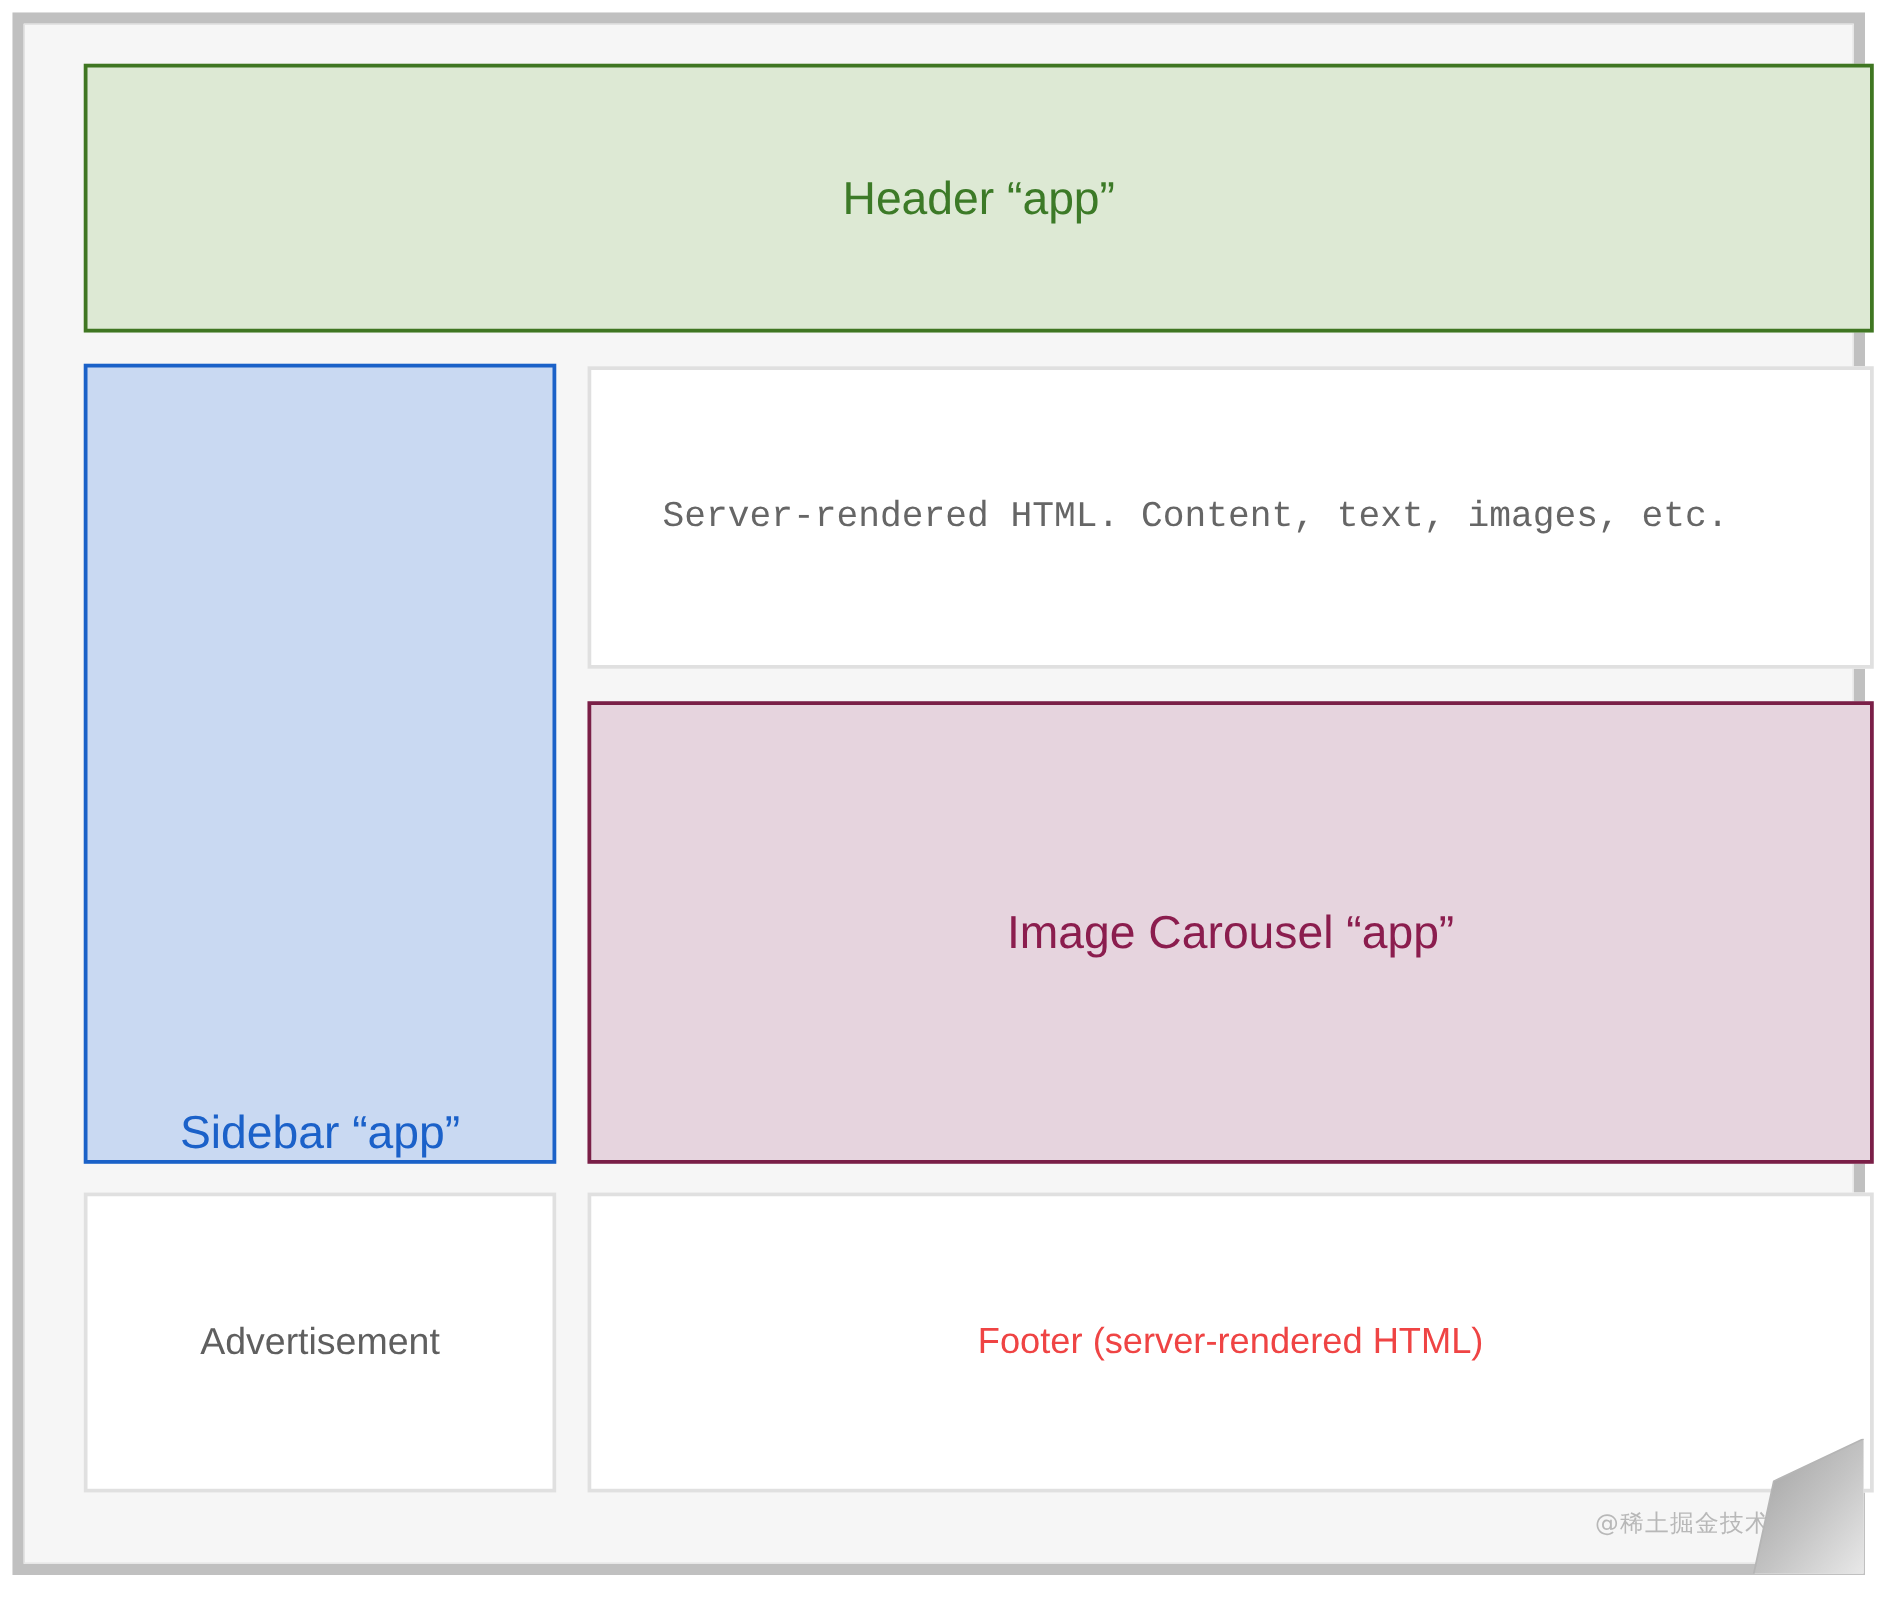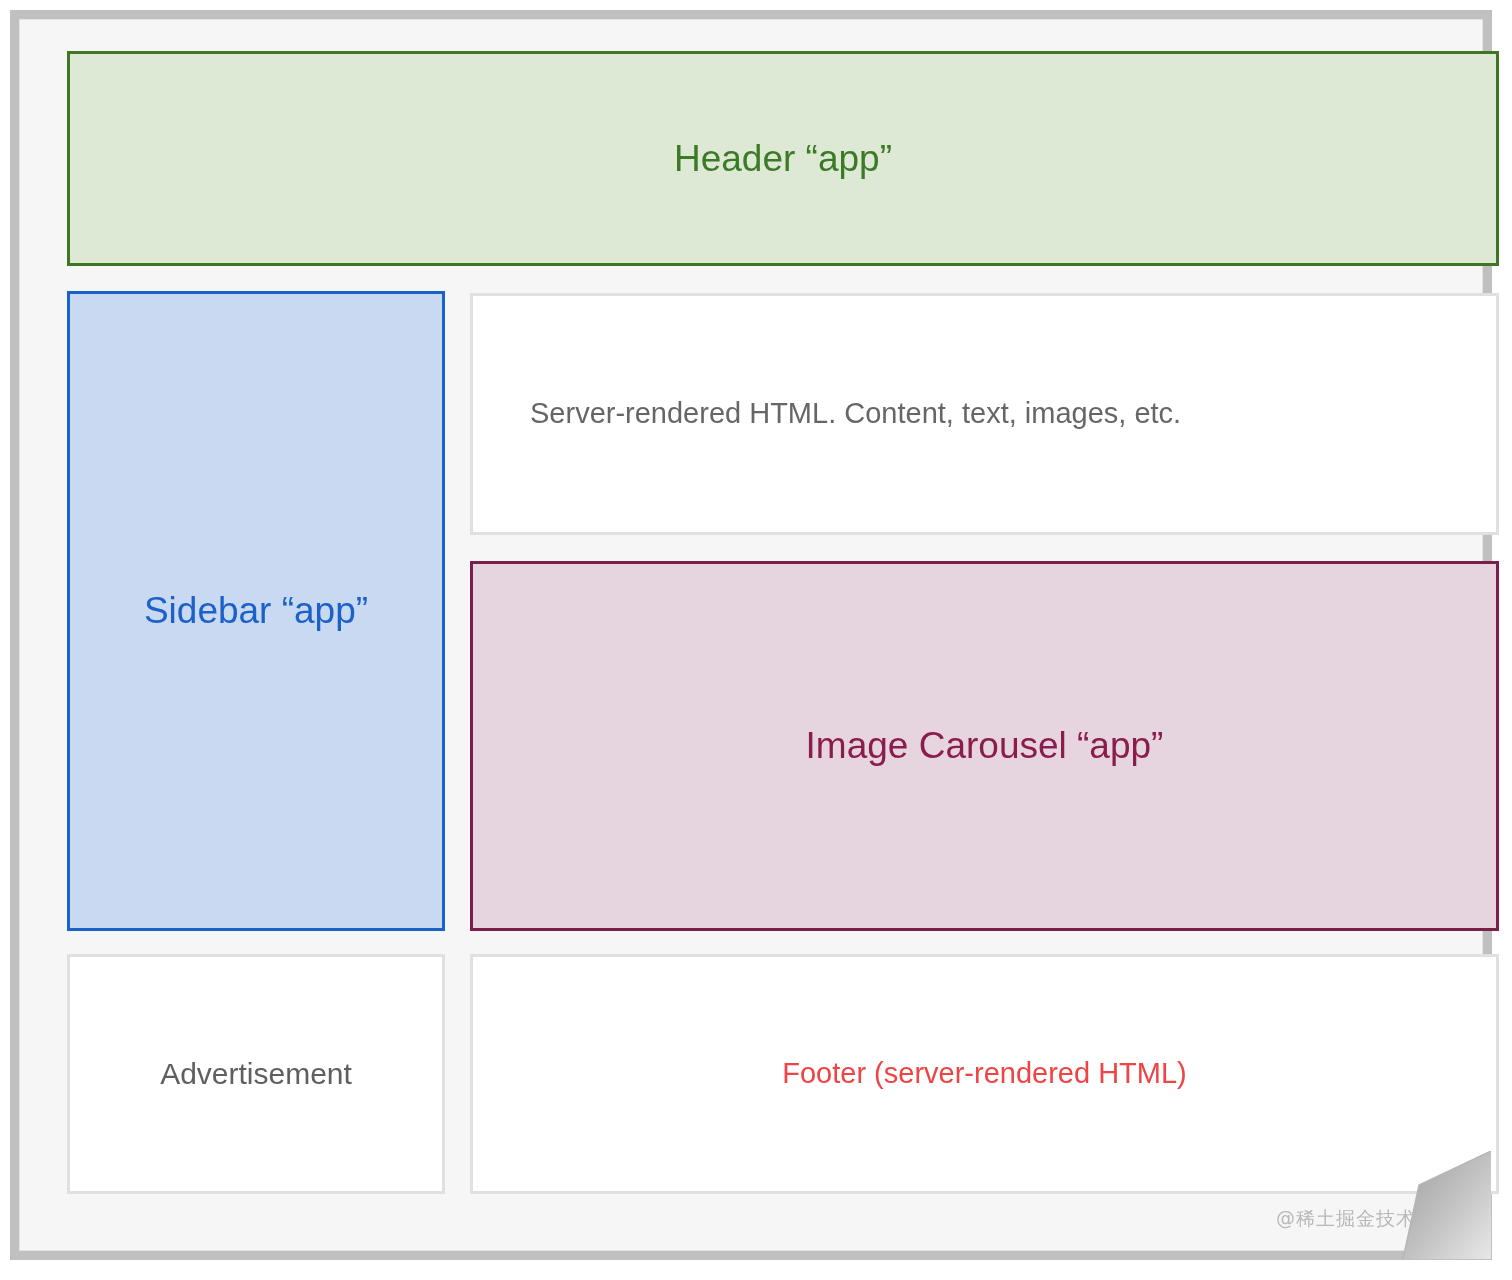--- a/index.html
+++ b/index.html
@@ -80,35 +80,37 @@
   
   #sidebar-box {
     left: 0px;
     top: 260px;
     width: 378px;
     height: 640px;
     background: #c9d9f2;
     border: 3px solid #1a61c8;
     color: #1b61c9;
     font-size: 37px;
+    align-items: flex-end;
   }
 
   
   #content-box {
     left: 403px;
     top: 262px;
     width: 1029px;
     height: 242px;
     background: #ffffff;
     border: 3px solid #e0e0e0;
     color: #666666;
     font-size: 29px;
     justify-content: flex-start;
     text-align: left;
     padding-left: 57px;
+    font-family: Liberation Mono, monospace;
   }
 
   
   #carousel-box {
     left: 403px;
     top: 530px;
     width: 1029px;
     height: 370px;
     background: #e6d4de;
     border: 3px solid #7a1f47;

